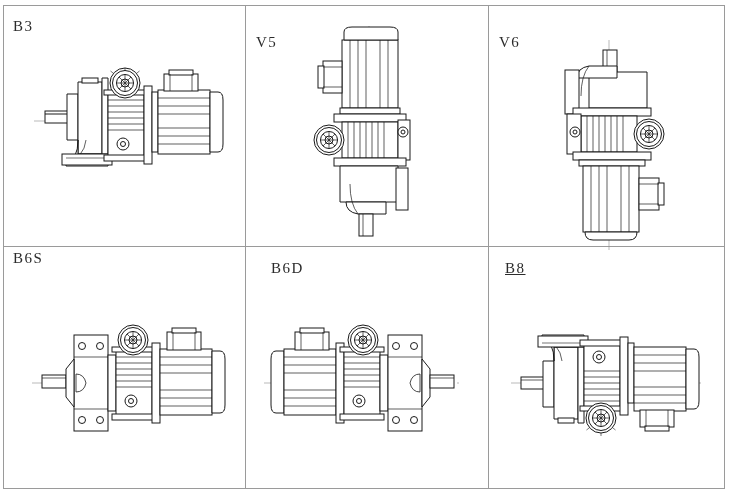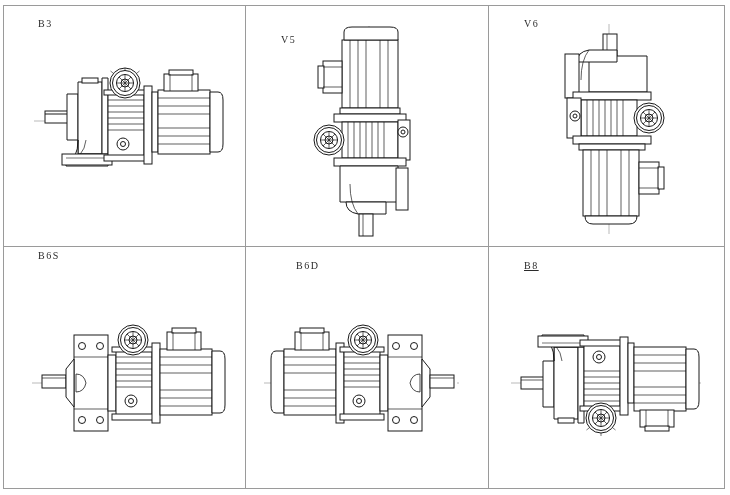--- a/index.html
+++ b/index.html
@@ -2,21 +2,21 @@
 <html><head>
 <meta charset="utf-8">
 <style>
   html,body{margin:0;padding:0;background:#ffffff;}
   body{font-family:"Liberation Serif", serif;}
   #page{position:relative;width:730px;height:495px;background:#ffffff;overflow:hidden;}
   #frame{position:absolute;left:3px;top:5px;width:722px;height:484px;border:1px solid #9a9a9a;box-sizing:border-box;background:#fff;}
   .vline{position:absolute;top:0;width:1px;height:100%;background:#9a9a9a;}
   .hline{position:absolute;left:0;height:1px;width:100%;background:#9a9a9a;}
   .cell{position:absolute;box-sizing:border-box;}
-  .cell-label{position:absolute;font-family:"Liberation Serif", serif;font-size:10px;color:#2b2b2b;letter-spacing:1.5px;white-space:nowrap;margin-left:25px;}
+  .cell-label{position:absolute;font-family:"Liberation Serif", serif;font-size:15px;color:#2b2b2b;letter-spacing:1.5px;white-space:nowrap;}
   .art{position:absolute;left:0;top:0;width:100%;height:100%;}
   svg{display:block;}
 </style>
 </head>
 <body>
 
 <div id="page">
   <div id="frame">
 
     <div class="vline" style="left:241px"></div>
@@ -146,21 +146,21 @@
           <path d="M100 196 Q100 206 112 208 L140 208 L140 196 Z" fill="#fff"></path>
           <path d="M112 208 Q104 198 104 178" stroke-width="0.7"></path>
           <rect x="150" y="162" width="12" height="42" fill="#fff"></rect>
 
           <rect x="113" y="208" width="14" height="22" fill="#fff"></rect>
           <line x1="117" y1="208" x2="117" y2="230" stroke-width="0.7"></line>
         </g>
       </svg>
     </div>
 
-    <div class="cell" style="left:485px;top:0;width:237px;height:240px;">
+    <div class="cell" style="left:485px;top:16px;width:237px;height:240px;">
       <div class="cell-label" style="left:10px;top:12px;">V6</div>
       <svg class="art" viewBox="0 0 237 240">
         <g fill="none" stroke="#1a1a1a" stroke-width="1">
           <line x1="120" y1="18" x2="120" y2="228" stroke="#8a8a8a" stroke-width="0.6" stroke-dasharray="14,3,2,3"></line>
 
           <rect x="114" y="28" width="14" height="22" fill="#fff"></rect>
           <line x1="118" y1="28" x2="118" y2="50" stroke-width="0.7"></line>
 
           <path d="M100 50 L158 50 L158 86 L100 86 Z" fill="#fff"></path>
           <path d="M88 56 Q88 46 100 44 L128 44 L128 56 Z" fill="#fff"></path>
@@ -327,21 +327,21 @@
 
           <path d="M184 122 L176 112 L176 160 L184 150 Z" fill="#fff"></path>
           <path d="M174 127 Q166 127 164 136 Q166 145 174 145 Z" fill="#fff" stroke-width="0.8"></path>
           <rect x="184" y="128" width="24" height="13" fill="#fff"></rect>
           <line x1="184" y1="131" x2="208" y2="131" stroke-width="0.7"></line>
         </g>
       </svg>
     </div>
 
     <div class="cell" style="left:485px;top:241px;width:237px;height:242px;">
-      <div class="cell-label" style="left:10px;top:13px;text-decoration:underline;">B8</div>
+      <div class="cell-label" style="left:16px;top:13px;text-decoration:underline;">B8</div>
       <svg class="art" viewBox="0 0 237 242">
         <g fill="none" stroke="#1a1a1a" stroke-width="1">
           <line x1="22" y1="136" x2="215" y2="136" stroke="#8a8a8a" stroke-width="0.6" stroke-dasharray="14,3,2,3"></line>
 
           <rect x="32" y="130" width="24" height="12" fill="#fff"></rect>
           <line x1="32" y1="133" x2="56" y2="133" stroke-width="0.7"></line>
 
           <path d="M54 114 L54 160 L65 160 L65 114 Z" fill="#fff"></path>
           <path d="M65 100 L89 100 L89 172 L65 172 Z" fill="#fff"></path>
           <path d="M89 96 L95 96 L95 176 L89 176 Z" fill="#fff"></path>

